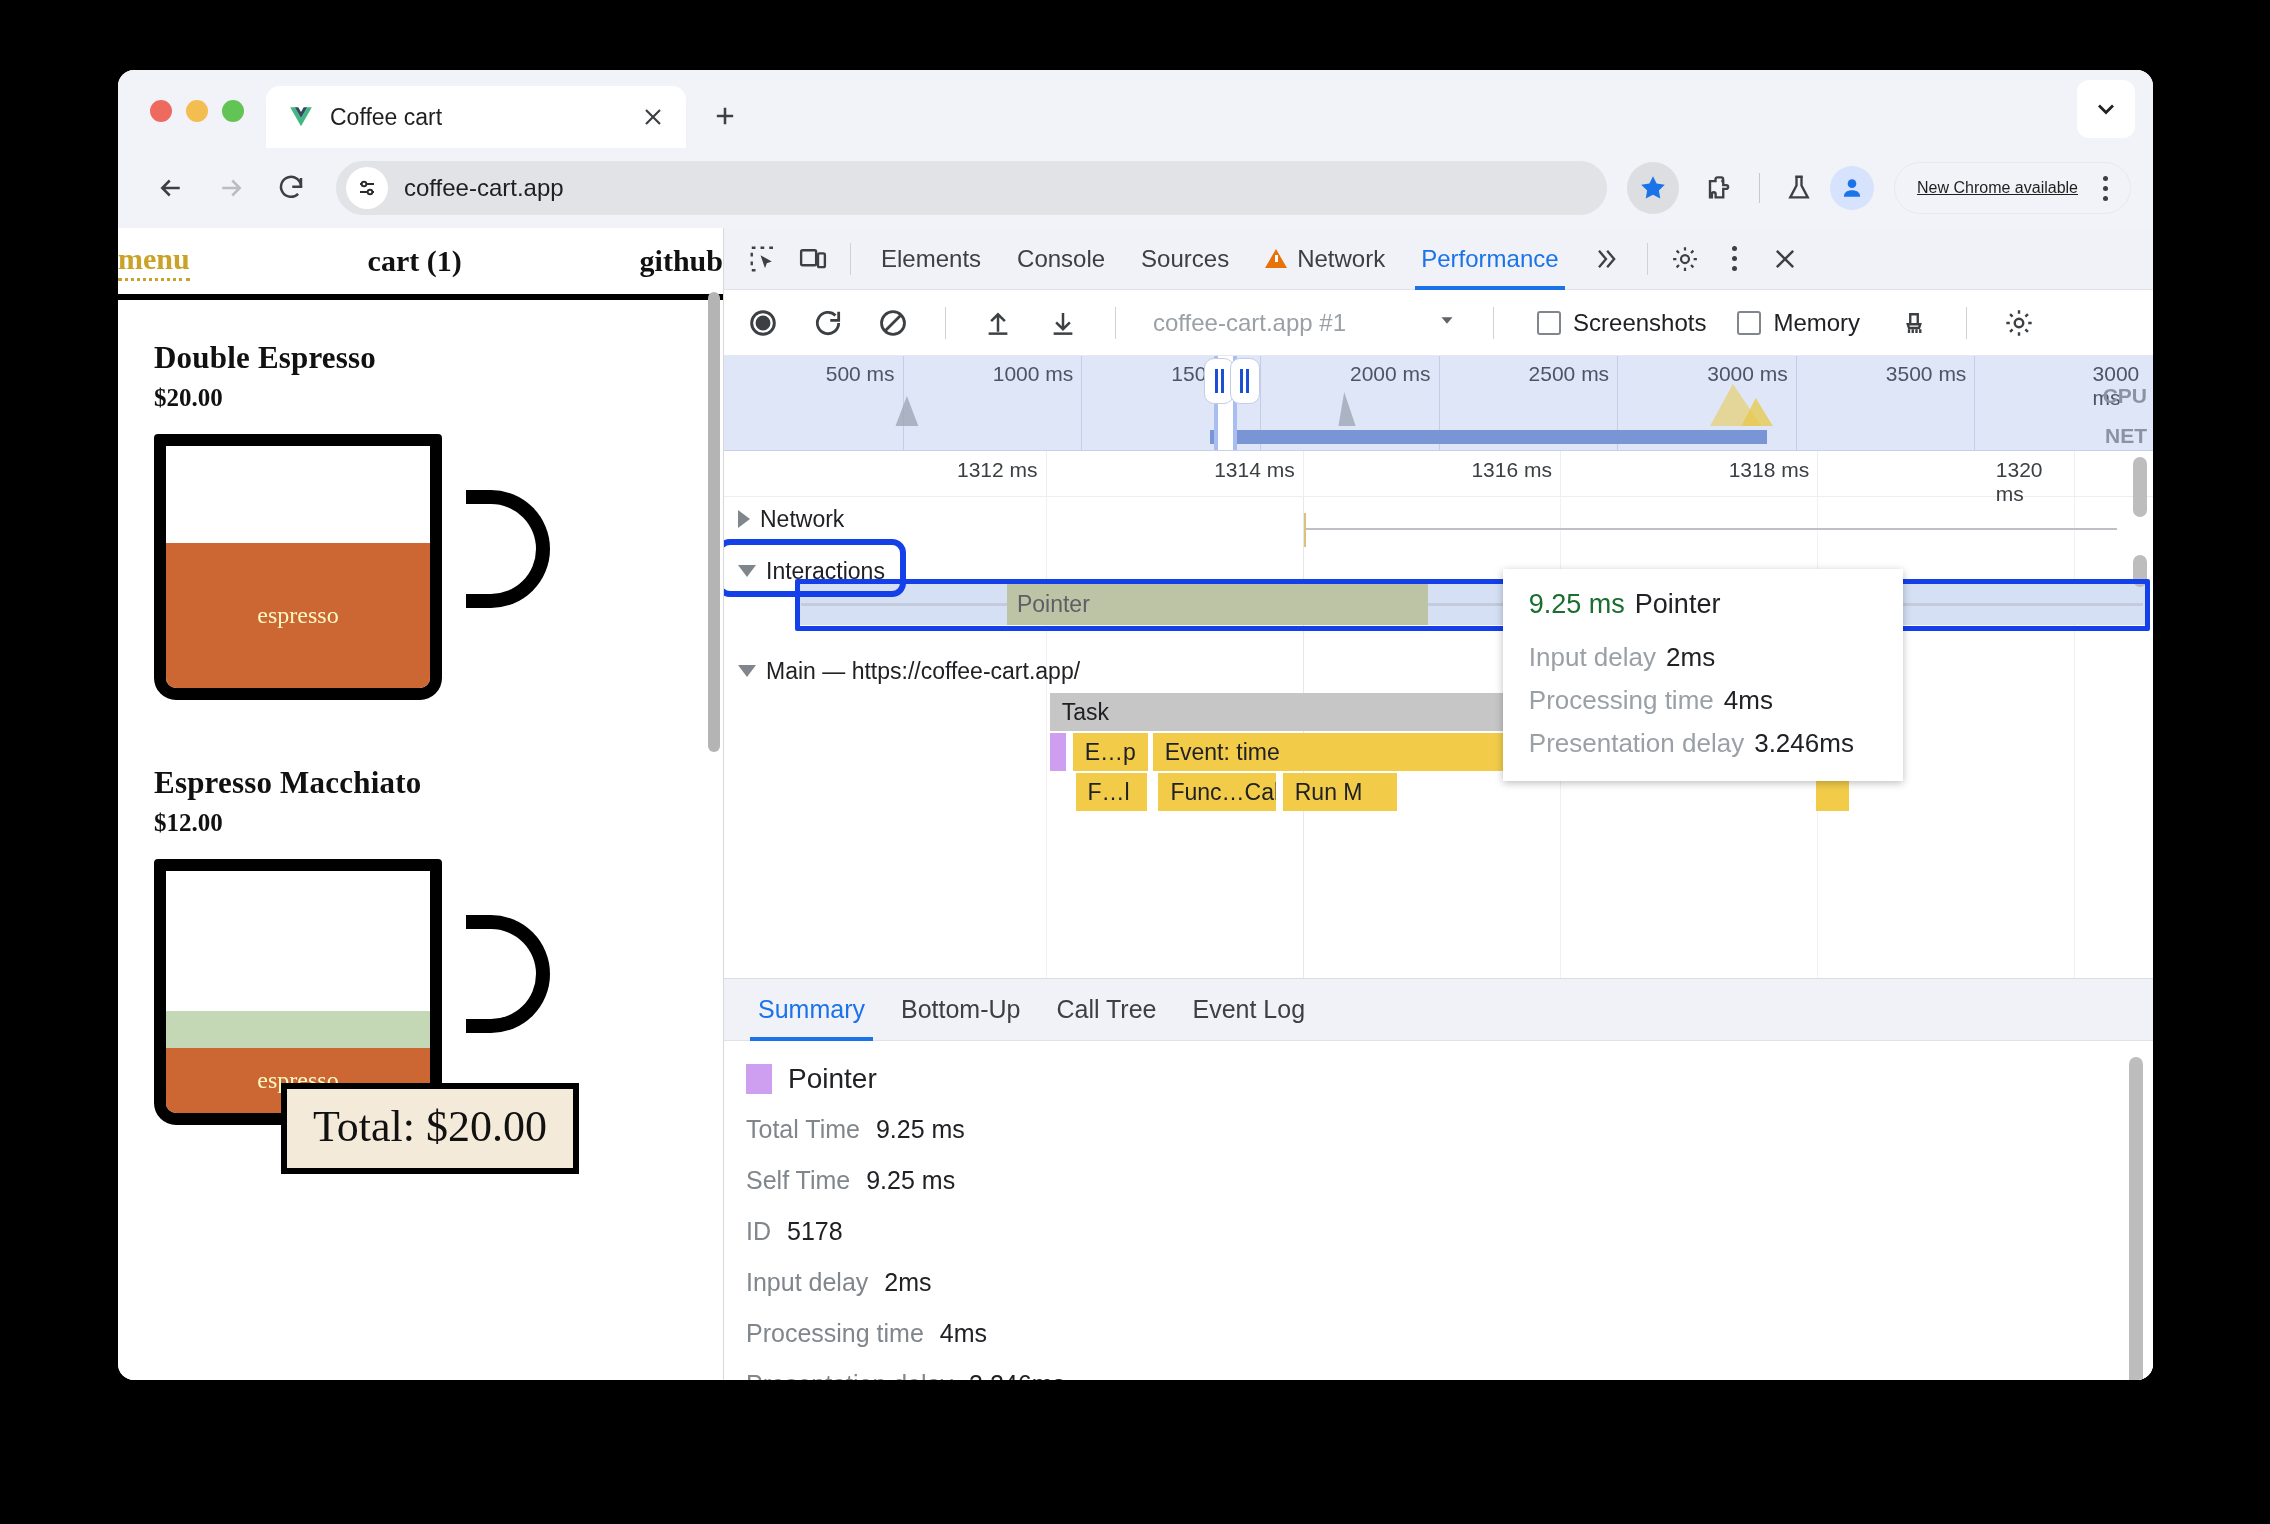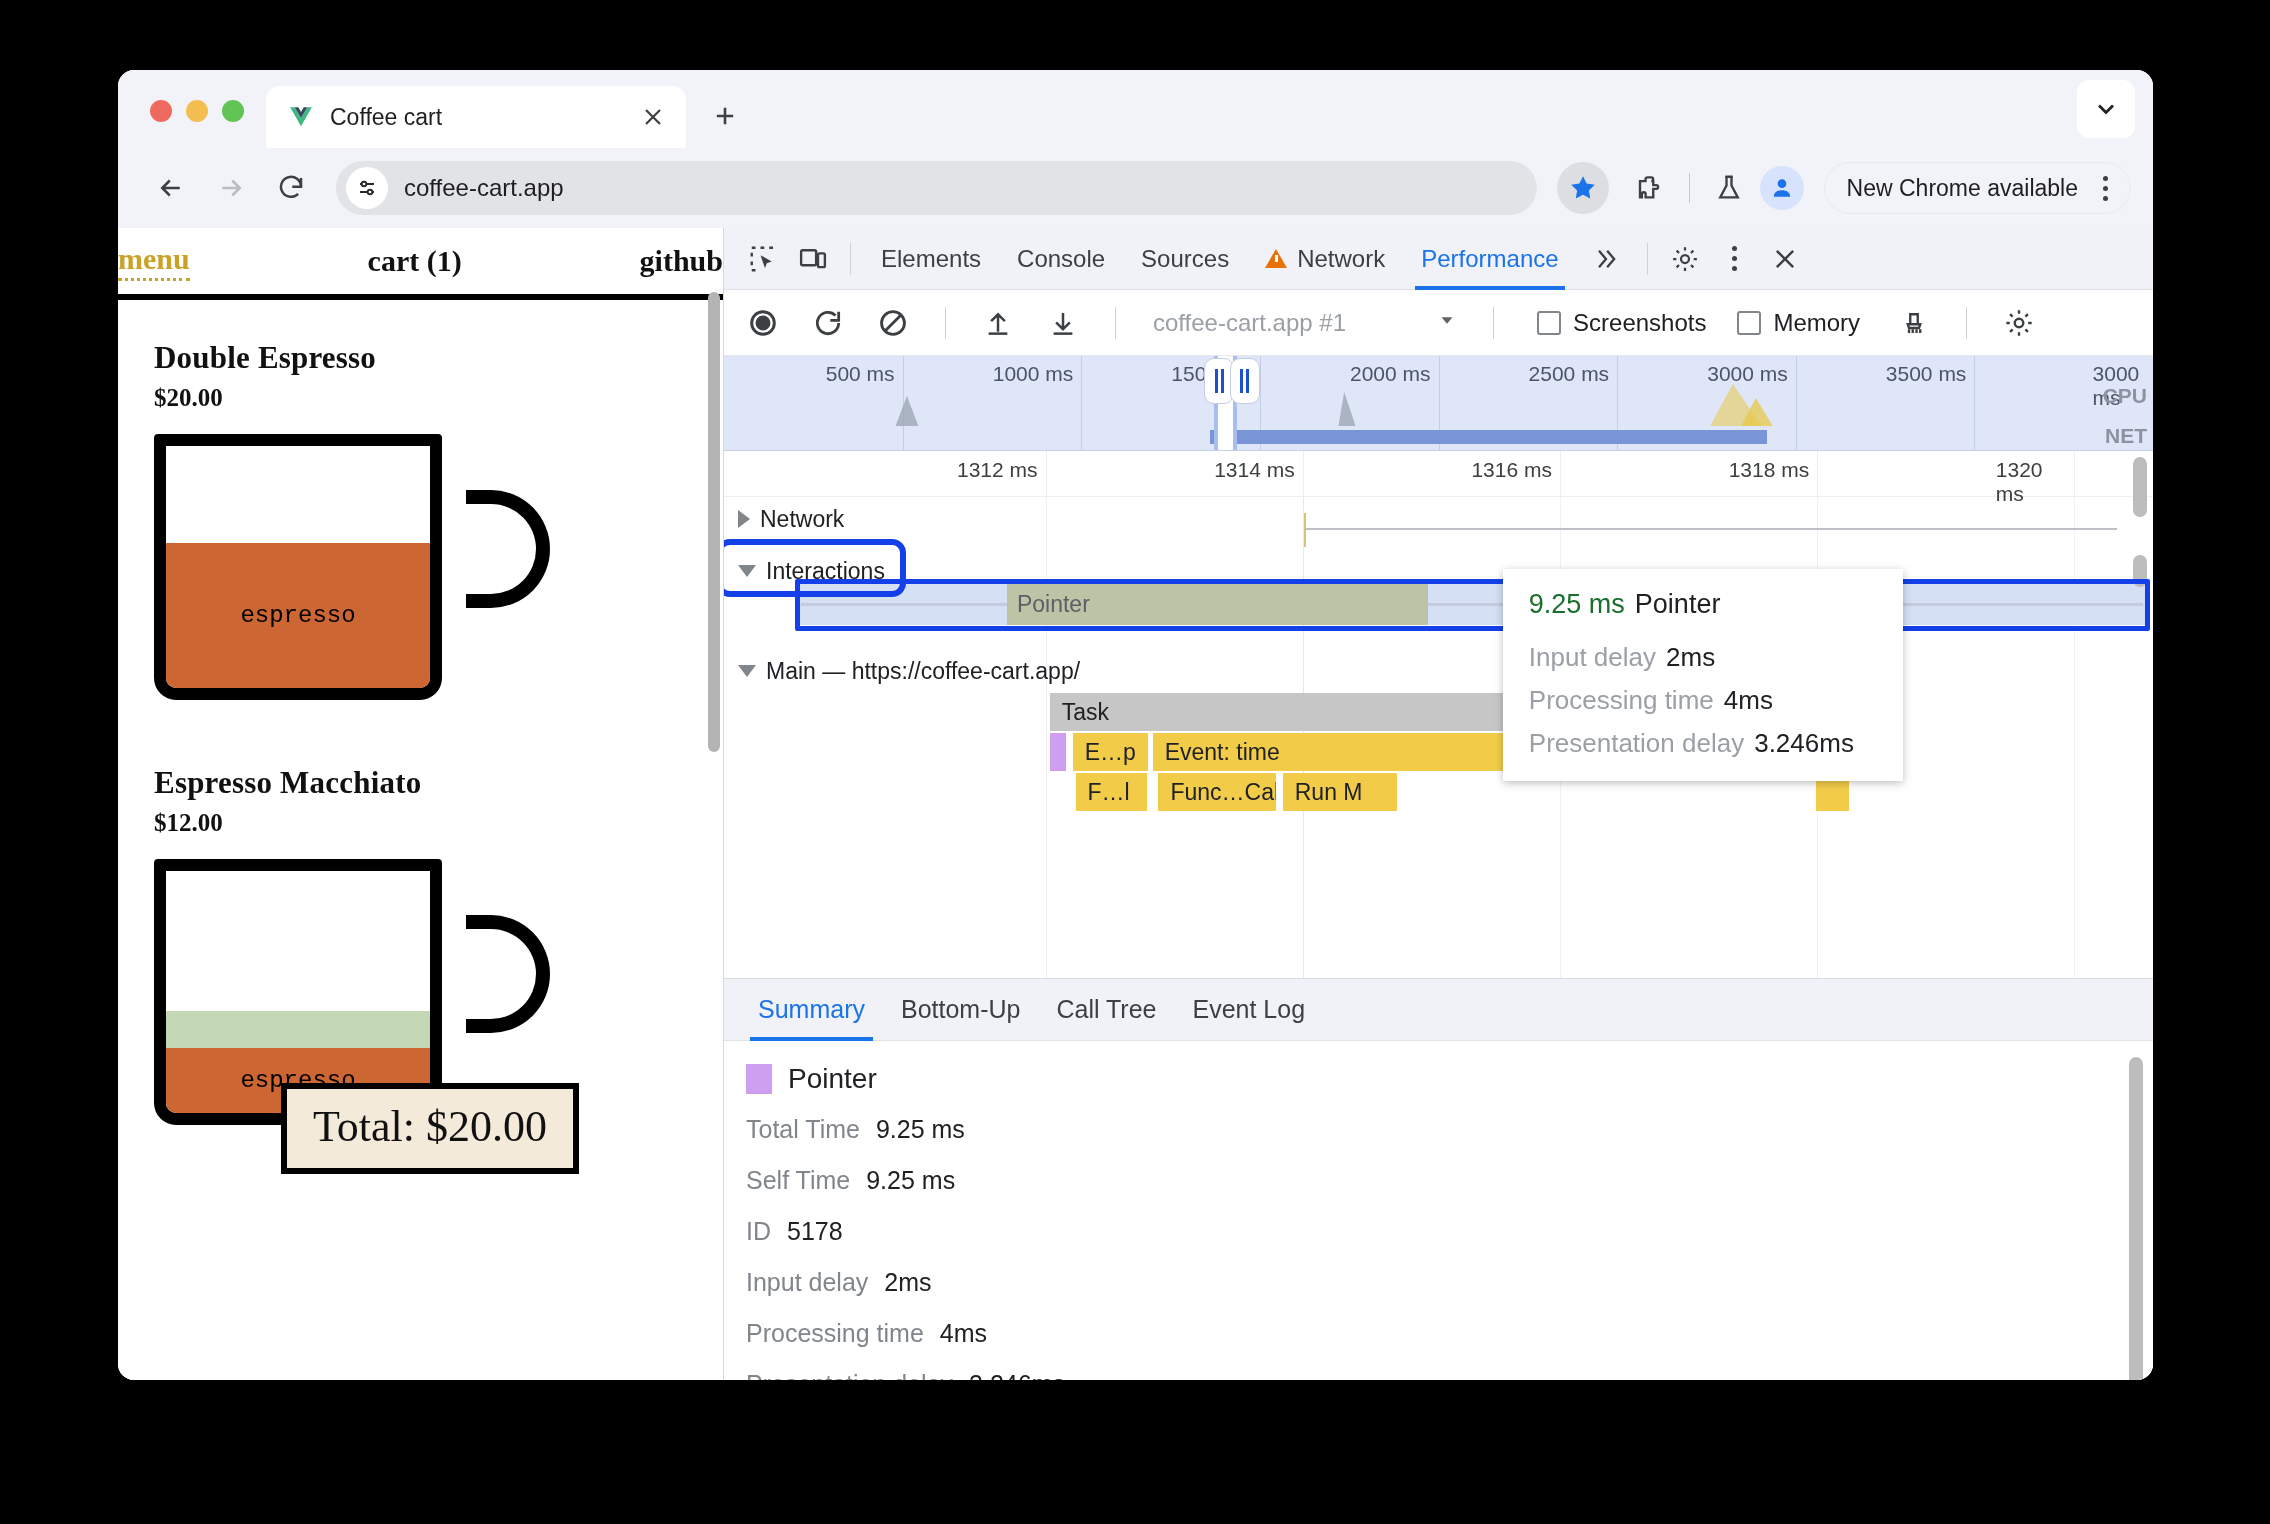--- a/index.html
+++ b/index.html
@@ -103,21 +103,21 @@
   .tb-sep { width:1px;height:30px;background:#c5c8cc;margin:0 8px;flex:none;}
   #avatar-btn { width:44px;height:44px;border-radius:50%;background:#d7e3fc;display:flex;align-items:center;justify-content:center;flex:none;color:#1a73e8;}
   #chrome-update {
     height: 52px; border-radius: 26px;
     background:#f1f3f8;
     display:flex;align-items:center;gap:10px;
     padding: 0 8px 0 22px;
     margin-left: 14px; flex:none;
     border: 1px solid #e6e8ec;
   }
-  #chrome-update .label { font-size:23px; color:#1f1f1f; white-space:nowrap;}
+  #chrome-update .label { font-size:16px; color:#1f1f1f; white-space:nowrap;text-decoration:underline;}
   .kebab { width: 34px; height:40px; display:flex;flex-direction:column;align-items:center;justify-content:center;gap:5px;}
   .kebab i { width:5px;height:5px;border-radius:50%;background:#3c4043;display:block;}
 
   
   #content-split { display:flex; height: calc(1310px - 78px - 80px); }
 
   
   #page-viewport {
     width: 606px;
     background:#fff;
@@ -154,22 +154,22 @@
     background:#fff;
     overflow:hidden;
     display:flex; flex-direction:column; justify-content:flex-end;
     z-index:2;
   }
   .layer { width:100%; position:relative; }
   .layer .lbl {
     position:absolute; left:0; right:0; top:50%;
     transform: translateY(-50%);
     text-align:center;
-    font-family:Liberation Mono, monospace;
-    font-size: 24px; color:#000000;
+    font-family:Liberation Serif, serif;
+    font-size: 24px; color:#fef9c3;
   }
   #page-scrollbar {
     position:absolute; right:3px; top:64px;
     width: 12px; height: 460px;
     border-radius: 6px;
     background:#b4b4b4;
   }
   #total-tooltip {
     position:absolute;
     left: 163px; top: 855px;

